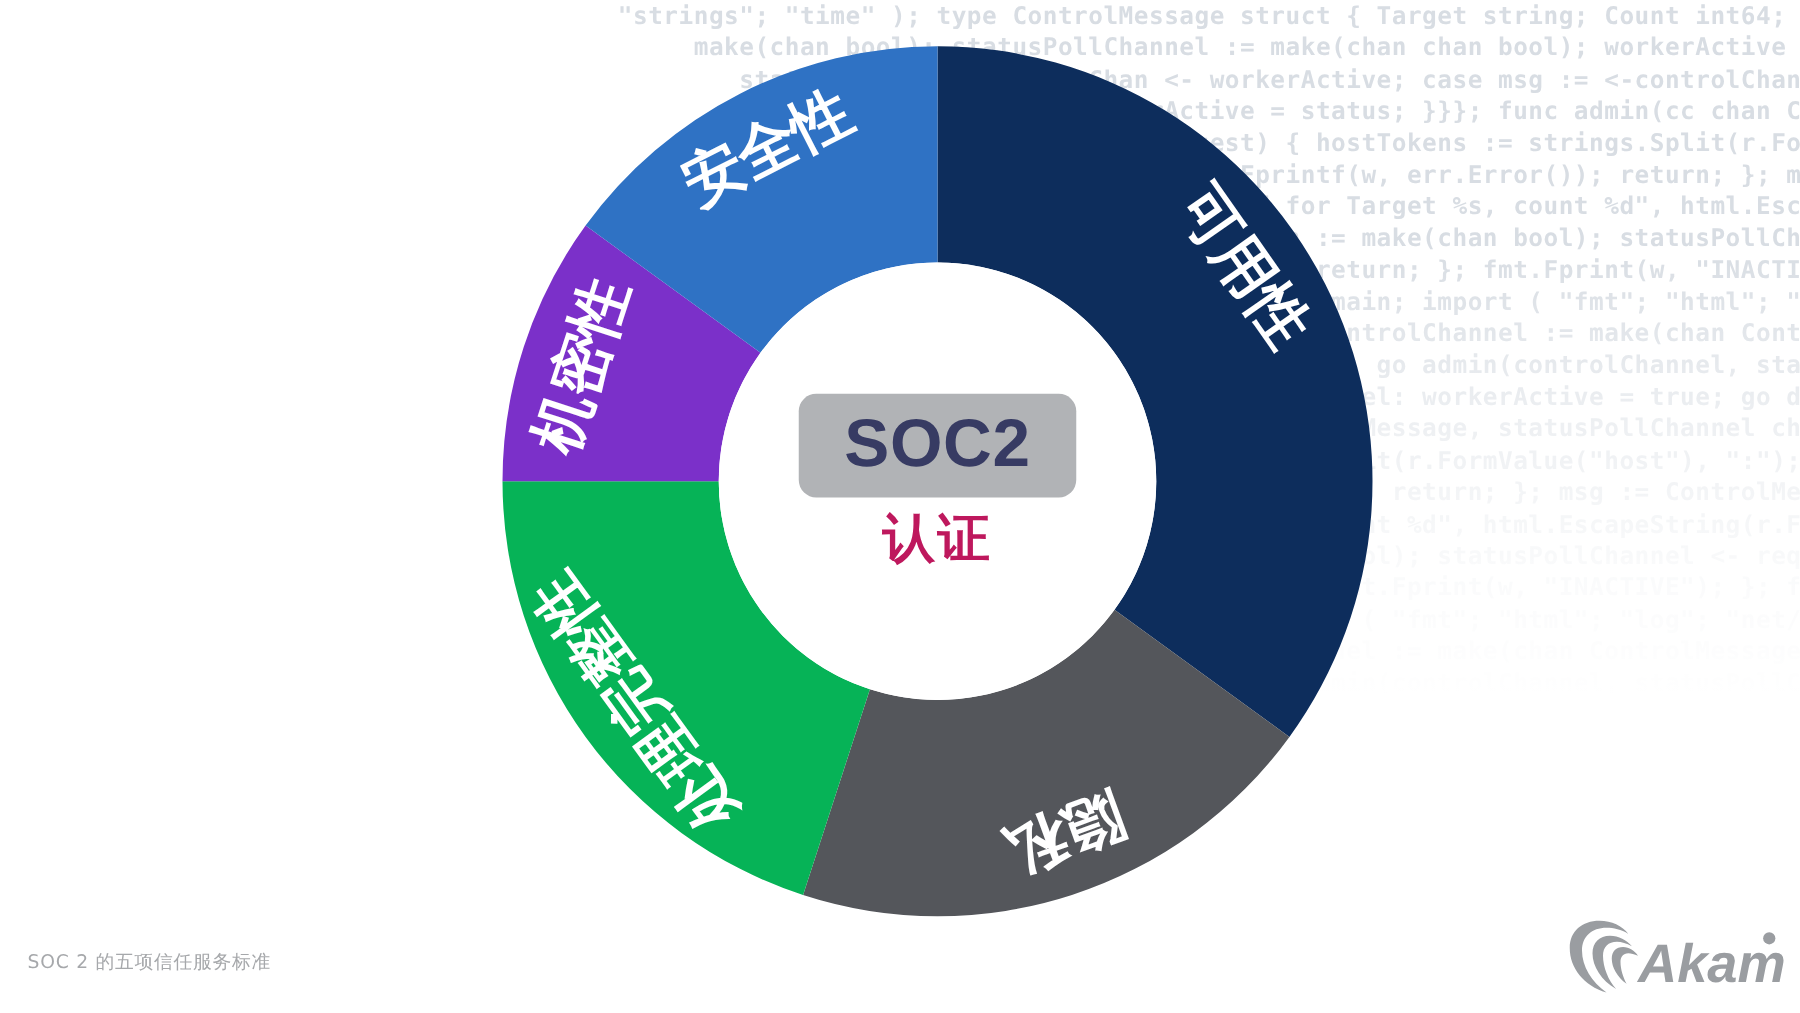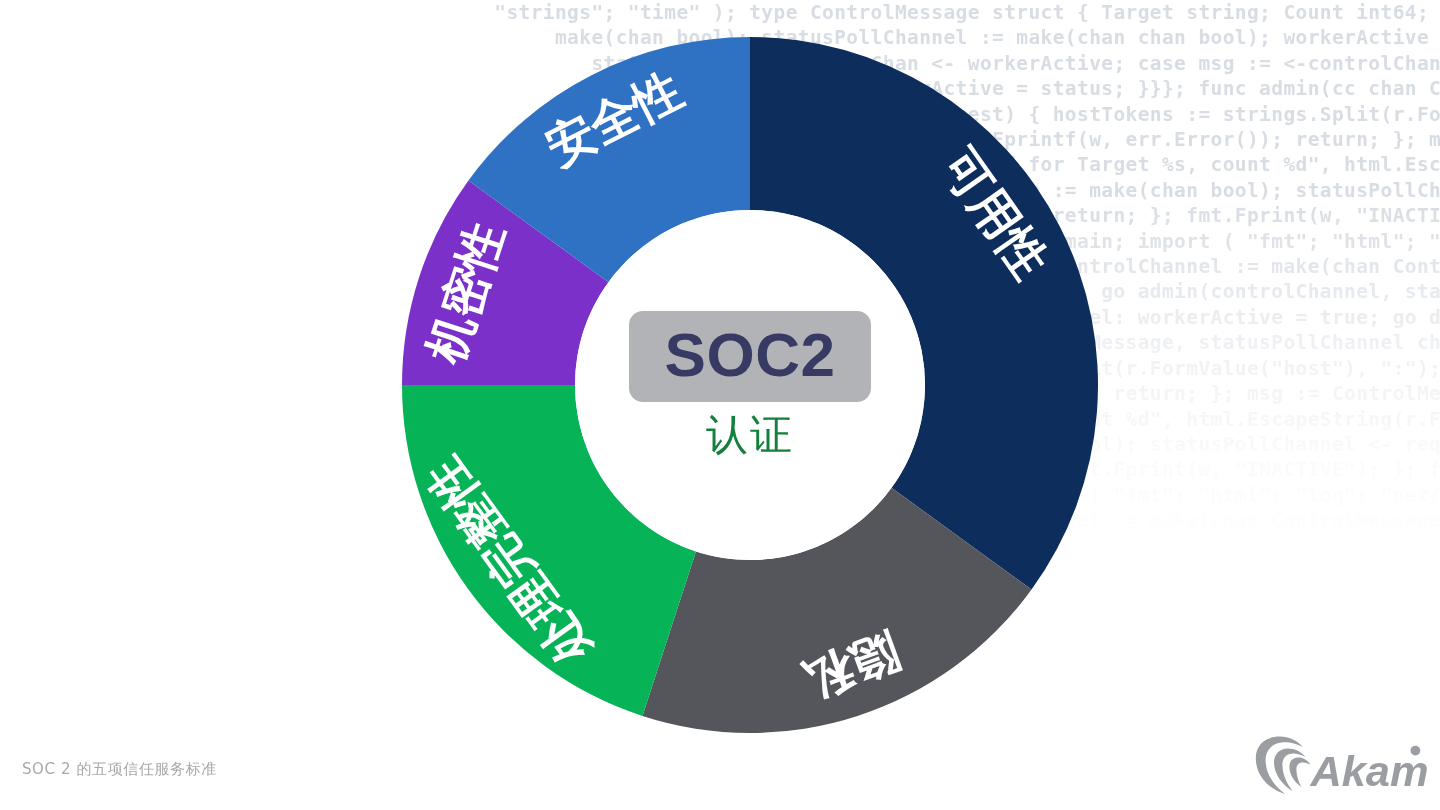--- a/index.html
+++ b/index.html
@@ -77,31 +77,31 @@
     display: flex;
     flex-direction: column;
     align-items: center;
     justify-content: center;
   }
   #soc2-badge {
     background: #b1b3b6;
     border-radius: 14px;
     padding: 13px 36px 16px 36px;
     color: #373b63;
-    font-size: 62px;
+    font-size: 54px;
     font-weight: 700;
     letter-spacing: 0.5px;
     line-height: 1;
     font-family: "Liberation Sans", "DejaVu Sans", sans-serif;
     margin-bottom: 10px;
   }
   #hub-sub {
-    color: #15803d;
+    color: #be185d;
     font-size: 42px;
-    font-weight: 400;
+    font-weight: 700;
     line-height: 1.1;
     font-family: "DejaVu Sans", "Liberation Sans", sans-serif;
     letter-spacing: 2px;
   }
 
   
   #caption {
     position: absolute;
     left: 22px;
     top: 760px;

